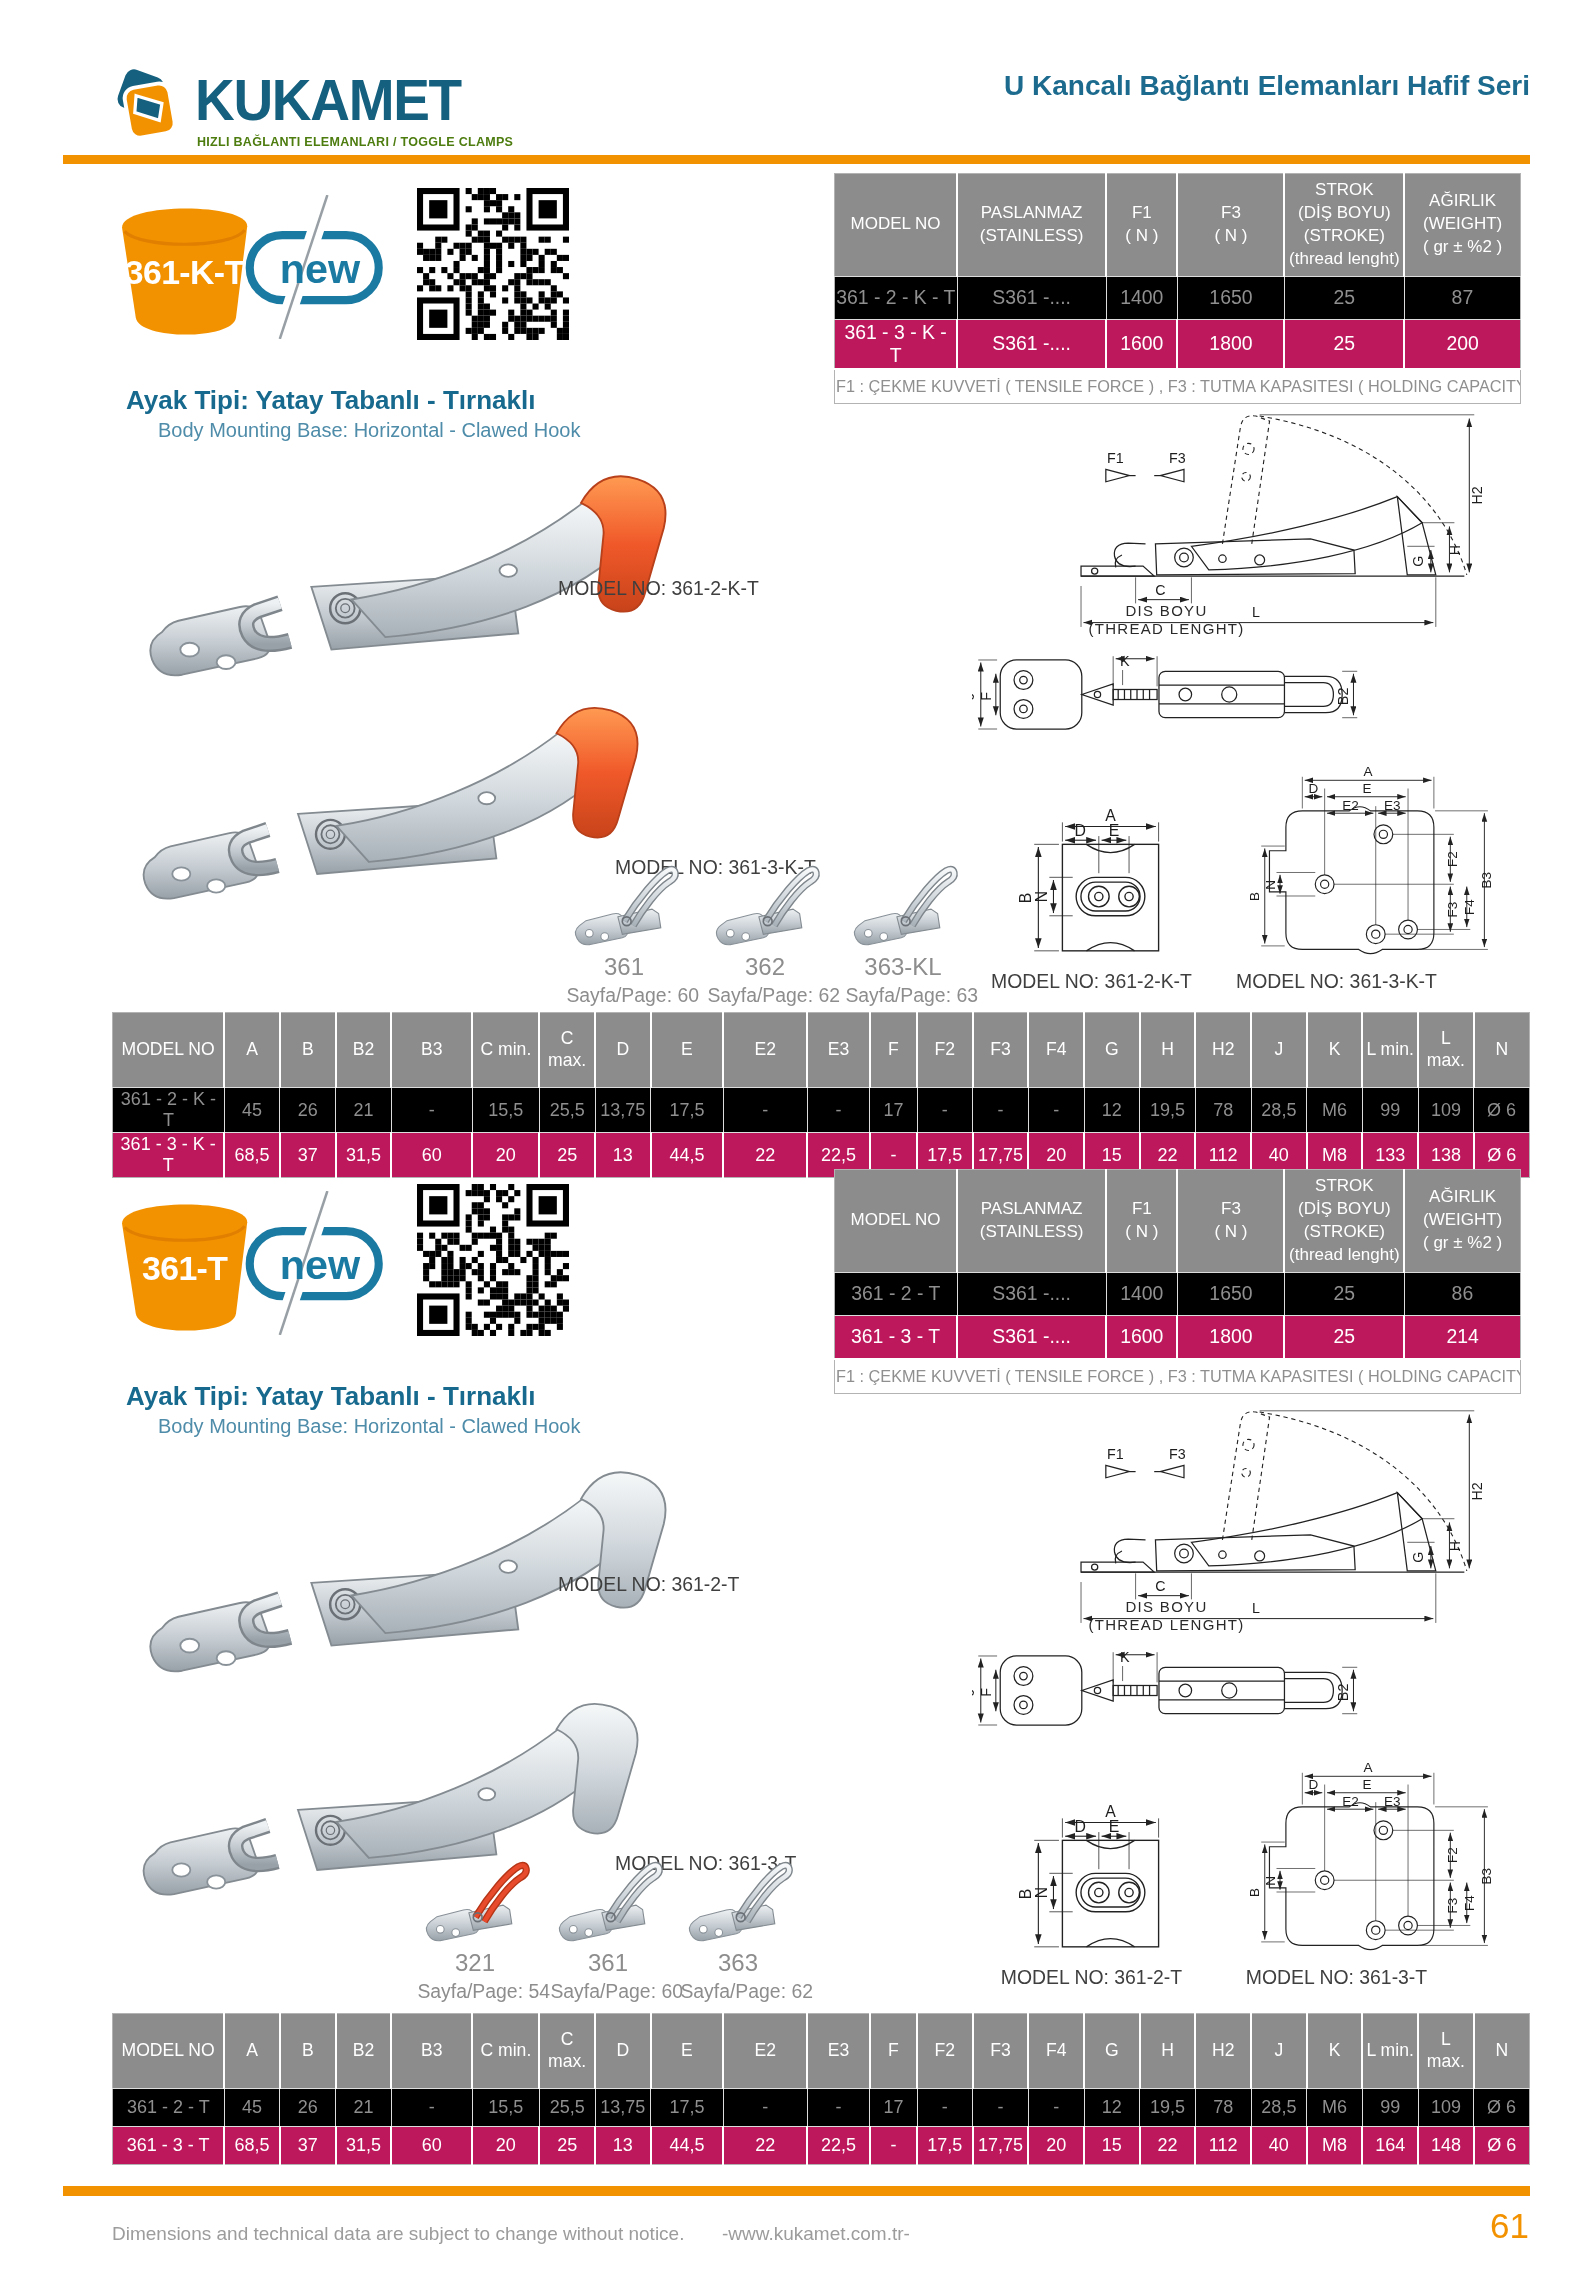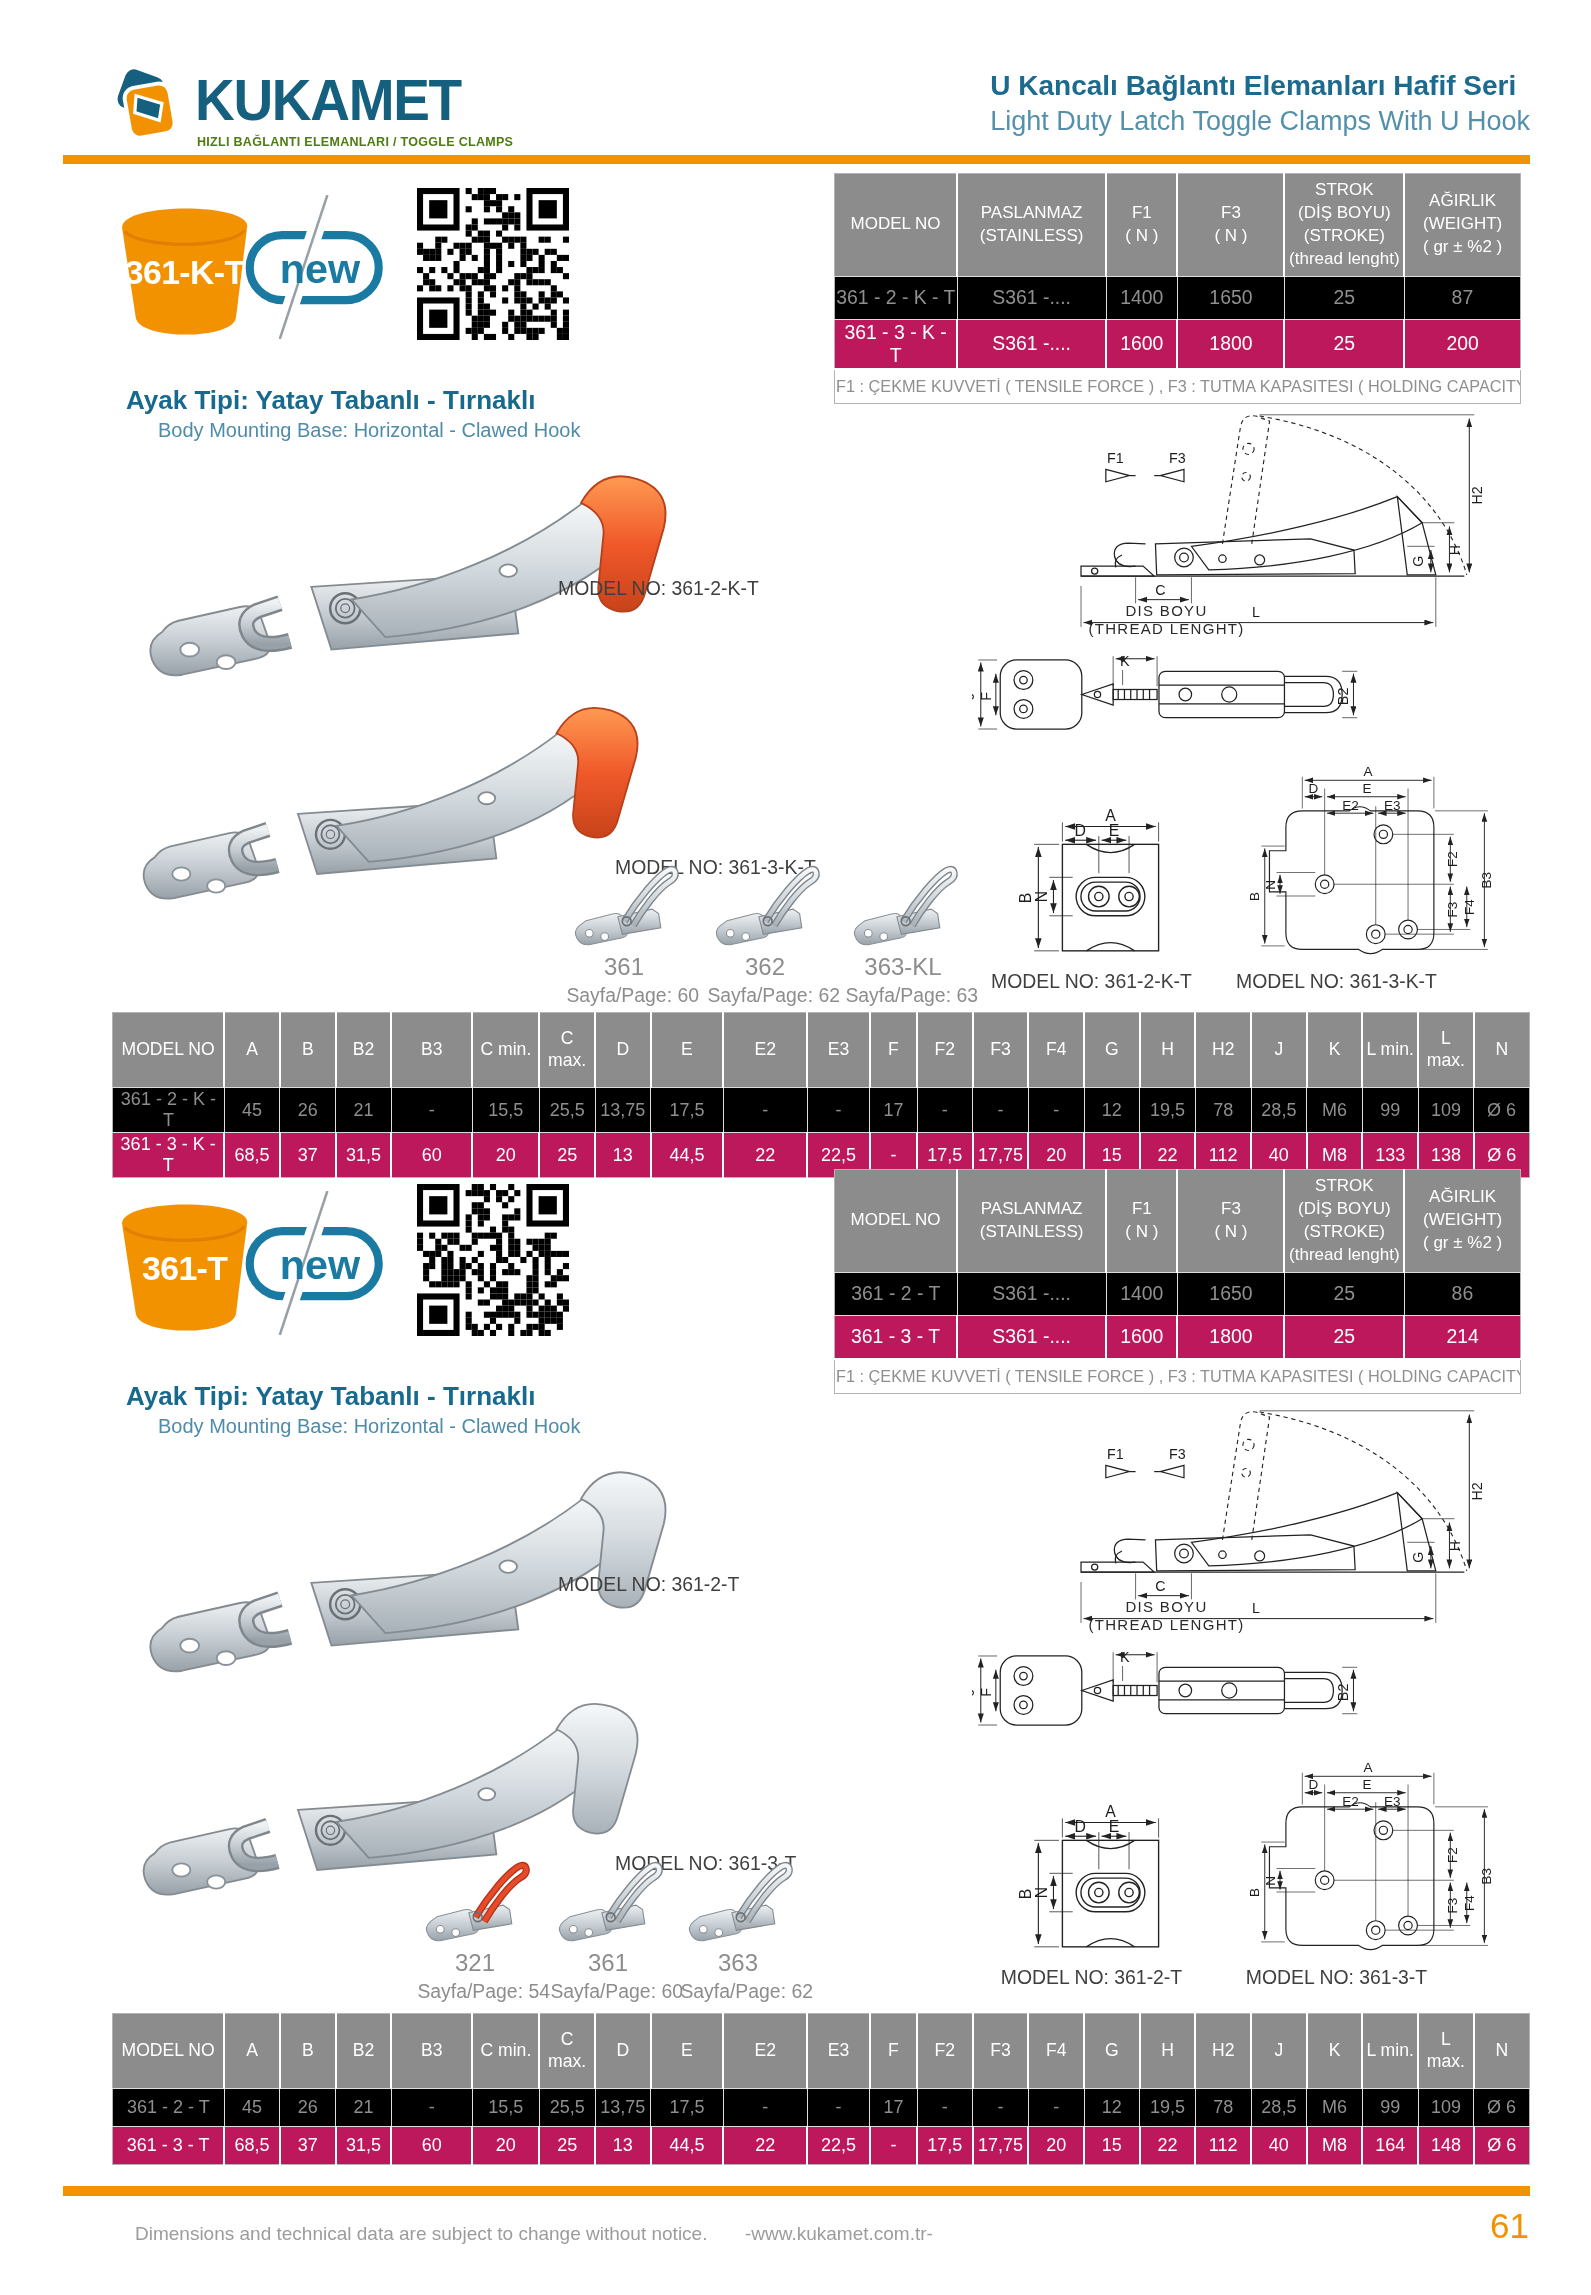--- a/index.html
+++ b/index.html
@@ -75,21 +75,21 @@
   
   .photo .ol{stroke:#848c92;stroke-width:3;}
   .grip{fill:url(#gGrip);stroke:#b8401a;stroke-width:3;}
   .metal .grip{fill:url(#gMetalL);stroke:#848c92;}
   .lever-outline{stroke:#7f878d;fill:none;}
   .lever{stroke:url(#gMetalL);fill:none;}
   .red .lever{stroke:#e84b2c;}
   .red .lever-outline{stroke:#b53517;}
 
   
-  #footer-note,#footer-site{font-size:19px;color:#9c9c9c;margin-left:23px;}
+  #footer-note,#footer-site{font-size:19px;color:#9c9c9c;}
   #footer-page{font-size:35px;color:#f39200;font-weight:400;}
 </style>
 </head>
 <body>
 
 <svg width="0" height="0" style="position:absolute" aria-hidden="true">
   <defs>
     <linearGradient id="gMetal" x1="0" y1="0" x2="0" y2="1">
       <stop offset="0" stop-color="#eef1f3"></stop>
         <stop offset=".55" stop-color="#c3cad0"></stop>
@@ -118,21 +118,20 @@
       <rect x="16" y="10" width="62" height="62" rx="14" transform="rotate(20 47 41)" fill="#15607e"></rect>
       <rect x="26" y="30" width="70" height="78" rx="16" transform="rotate(-10 61 69)" fill="#f39200" stroke="#fff" stroke-width="6"></rect>
       <path d="M40,46 L80,58 L76,84 L38,72 Z" fill="#15607e" stroke="#fff" stroke-width="5"></path>
     </svg>
     <div class="abs" style="left:85px;top:6.3px;"><span id="brand-text">KUKAMET</span></div>
     <div class="abs" style="left:87px;top:70px;" id="brand-tagline">HIZLI BAĞLANTI ELEMANLARI / TOGGLE CLAMPS</div>
   </div>
 
   <div class="abs" id="title-block" style="right:62px;top:70px;">
     <div id="title-tr">U Kancalı Bağlantı Elemanları Hafif Seri</div>
-    <div id="title-en">Light Duty Latch Toggle Clamps With U Hook</div>
   </div>
 
   <div class="abs orange-rule" style="top:155px;"></div>
 
   <section class="sec sec1">
     <svg class="abs" style="left:50px;top:26px;" width="276" height="144" viewBox="0 0 440 230">
       <path d="M14,52 C14,12 214,12 214,50 L196,196 C190,232 42,232 36,196 Z" fill="#f39200"></path>
       <path d="M18,58 C44,86 188,86 210,56" fill="none" stroke="#e07f00" stroke-width="5"></path>
       <text class="badge-model" x="114" y="142">361-K-T</text>
       <rect x="218" y="64" width="206" height="104" rx="52" fill="#fff" stroke="#1b7aa2" stroke-width="13"></rect>

